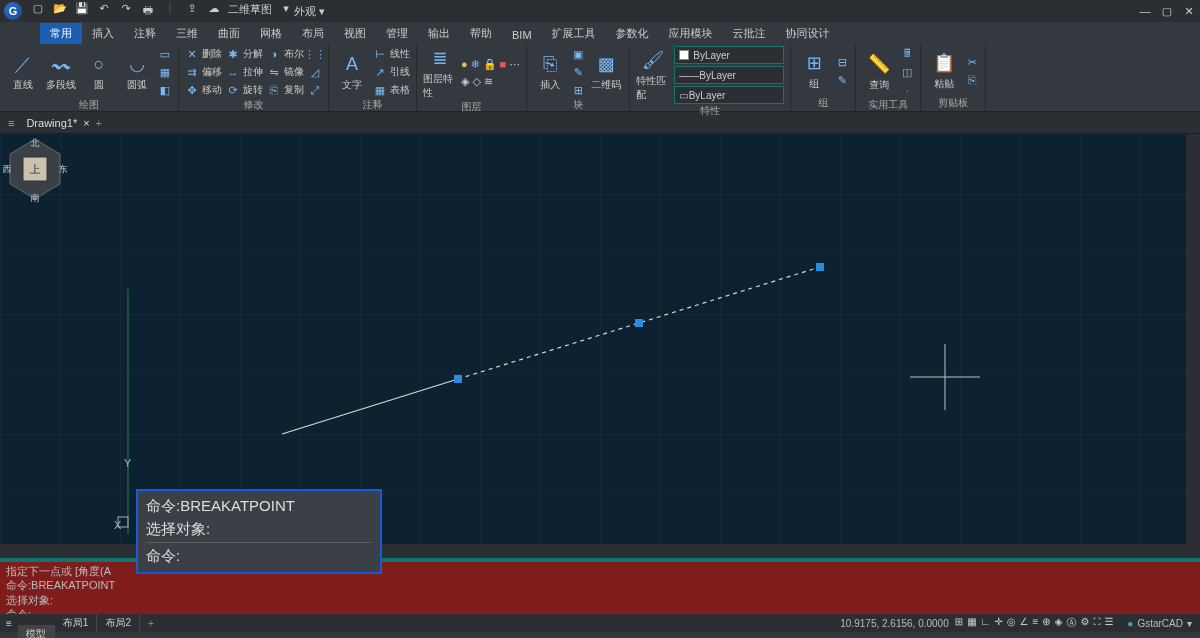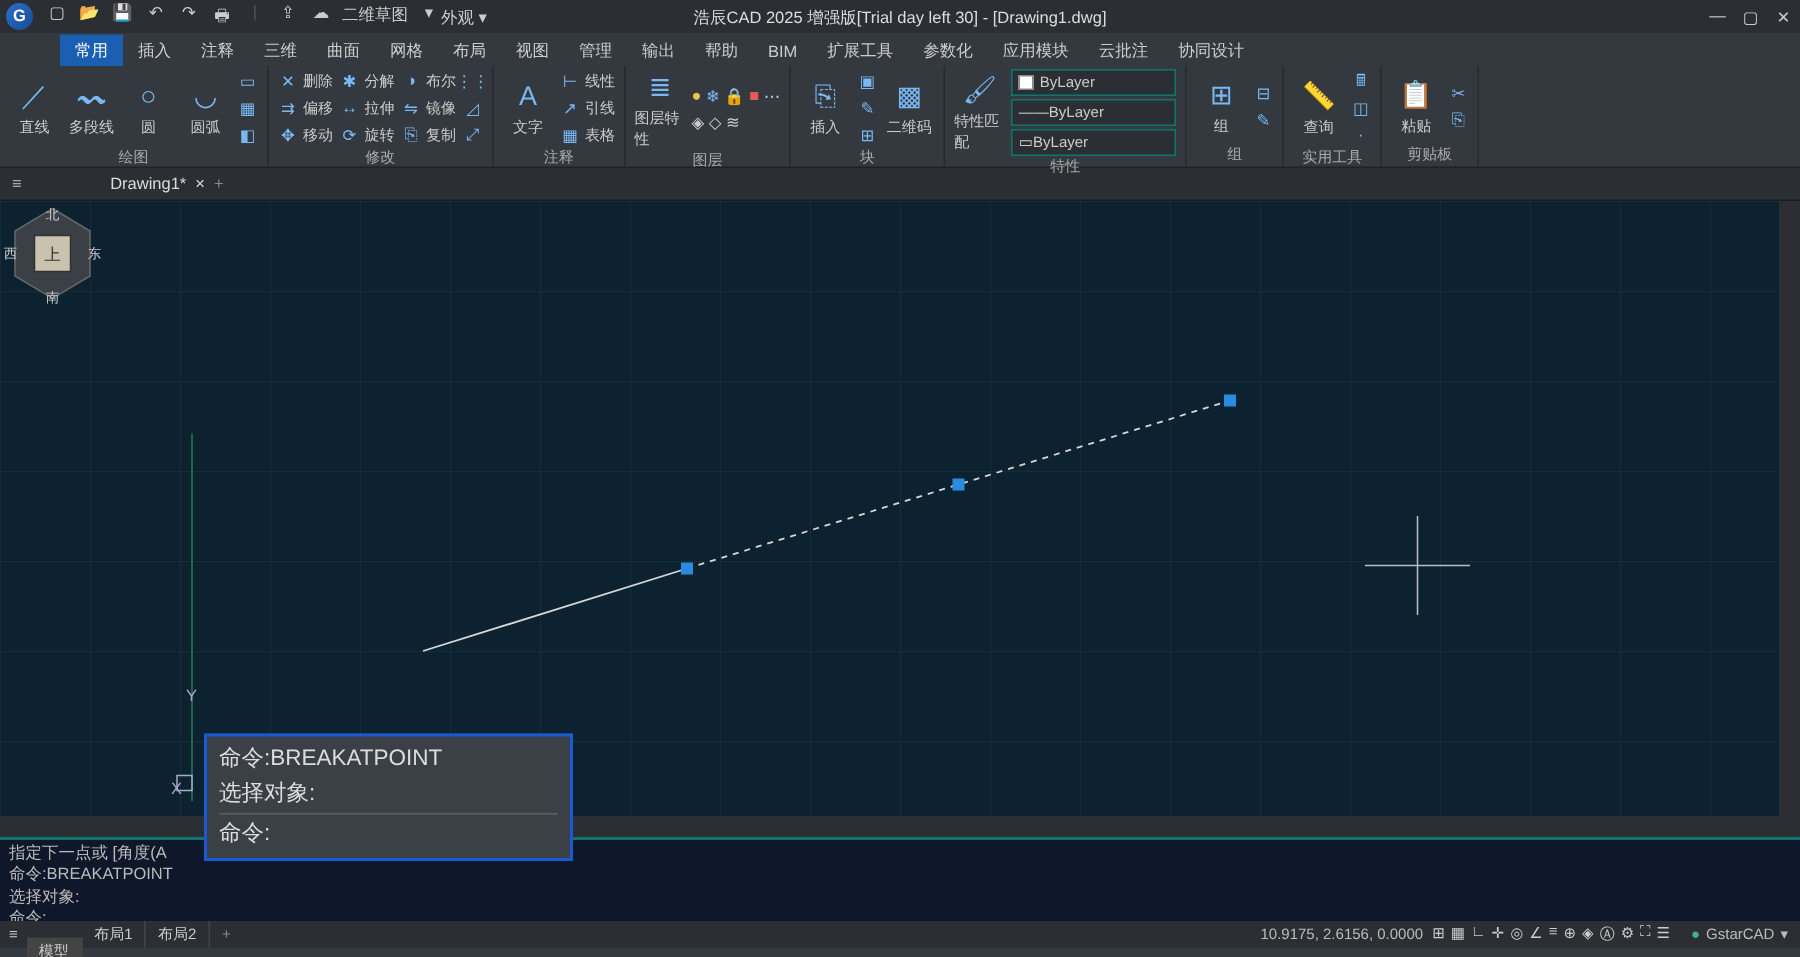--- a/index.html
+++ b/index.html
@@ -28,36 +28,36 @@
   .panel-label { text-align: center; color: #aaa; font-size: 10px; padding-bottom: 1px; }
   .bigbtn { display: flex; flex-direction: column; align-items: center; justify-content: center; width: 34px; color: #ccc; cursor: pointer; font-size: 10px; gap: 2px; }
   .bigbtn .ic { width: 24px; height: 24px; display: flex; align-items: center; justify-content: center; color: #7ab8f5; font-size: 18px; }
   .smallcol { display: flex; flex-direction: column; gap: 2px; }
   .smallbtn { display: flex; align-items: center; gap: 3px; color: #ccc; font-size: 10px; cursor: pointer; height: 16px; }
   .smallbtn .ic { width: 14px; height: 14px; display: inline-flex; align-items: center; justify-content: center; color: #7ab8f5; font-size: 11px; }
   .combo { background: #2b2f33; border: 1px solid #0f766e; color: #ccc; height: 18px; width: 110px; font-size: 10px; display: flex; align-items: center; padding: 0 4px; }
   
   
   .doctabs { height: 22px; background: #2b2f33; display: flex; align-items: center; padding-left: 8px; gap: 6px; border-bottom: 1px solid #1a1d20; }
-  .doctabs .dtab { color: #ddd; font-size: 11px; display: flex; align-items: center; gap: 6px; margin-left: 47px; }
+  .doctabs .dtab { color: #ddd; font-size: 11px; display: flex; align-items: center; gap: 6px; }
   .doctabs .plus { color: #888; cursor: pointer; }
   .doctabs .ham { color: #aaa; margin-right: 6px; }
   
   
   .canvas-wrap { position: relative; width: 1200px; height: 424px; background: #0d2230; }
   .canvas-wrap svg { position: absolute; inset: 0; }
   .viewcube { position: absolute; top: 20px; right: 20px; width: 70px; height: 70px; }
   .scrollbar-v { position: absolute; right: 0; top: 0; width: 14px; height: 100%; background: #2b2f33; }
   .scrollbar-h { position: absolute; left: 0; bottom: 0; right: 14px; height: 14px; background: #2b2f33; }
   
   
   .callout { position: absolute; left: 136px; top: 489px; width: 246px; border: 2px solid #1a59d6; background: #3a4046; padding: 4px 8px; color: #ddd; font-size: 15px; line-height: 1.5; z-index: 10; }
   
   
-  .cmdwin { height: 56px; background: #0f172a; color: #bbb; font-size: 11px; padding: 2px 6px; border-top: 2px solid #0f766e; line-height: 1.3; overflow: hidden; }
+  .cmdwin { height: 56px; background: #7f1d1d; color: #bbb; font-size: 11px; padding: 2px 6px; border-top: 4px solid #0f766e; line-height: 1.3; overflow: hidden; }
   .cmdwin .line { white-space: nowrap; }
   
   
   .layouttabs { height: 18px; background: #2b2f33; display: flex; align-items: center; font-size: 10px; color: #ccc; }
   .layouttabs .ltab { padding: 2px 8px; border-right: 1px solid #444; cursor: pointer; }
   .layouttabs .ltab.active { background: #444; margin-top: 21px; }
   .layouttabs .plus { padding: 0 8px; color: #888; }
 </style>
 </head>
 <body>
@@ -70,21 +70,20 @@
     <span>💾</span>
     <span>↶</span>
     <span>↷</span>
     <span>🖶</span>
     <span class="sep">|</span>
     <span>⇪</span>
     <span>☁</span>
     <span style="width:auto;">二维草图</span>
     <span>▾</span>
   </div>
-  <div class="title">浩辰CAD 2025 增强版[Trial day left 30] - [Drawing1.dwg]</div>
   <div class="ext"><span>外观</span> ▾</div>
   <div class="winbtns">
     <span>—</span>
     <span>▢</span>
     <span>✕</span>
   </div>
 </div>
 
 <div class="tabrow">
   <div class="tab active">常用</div>

